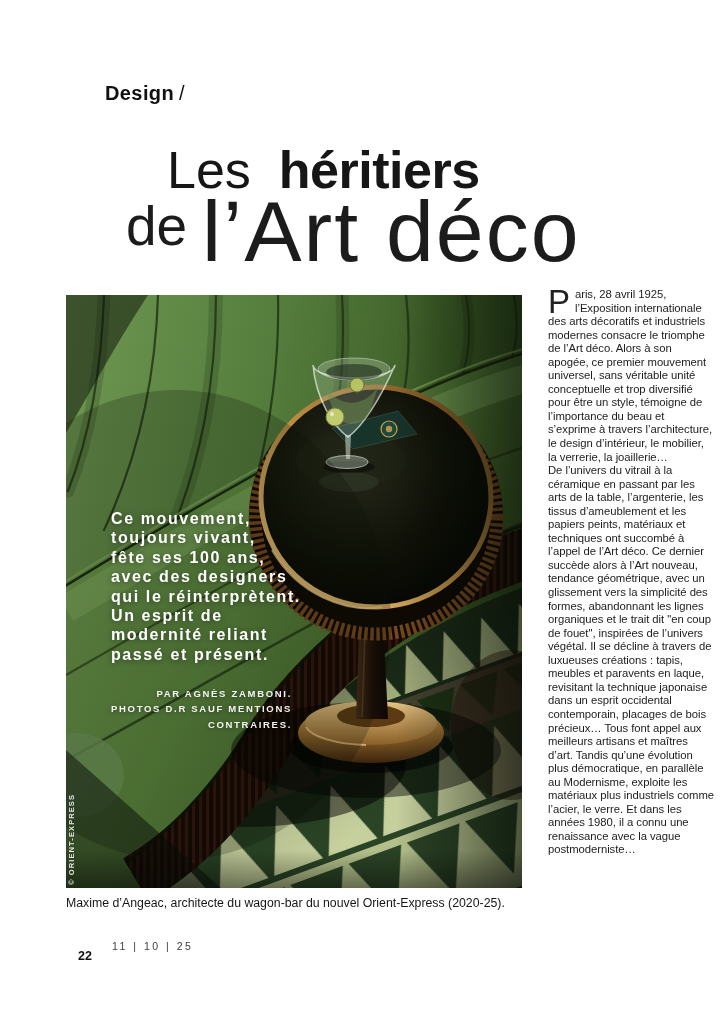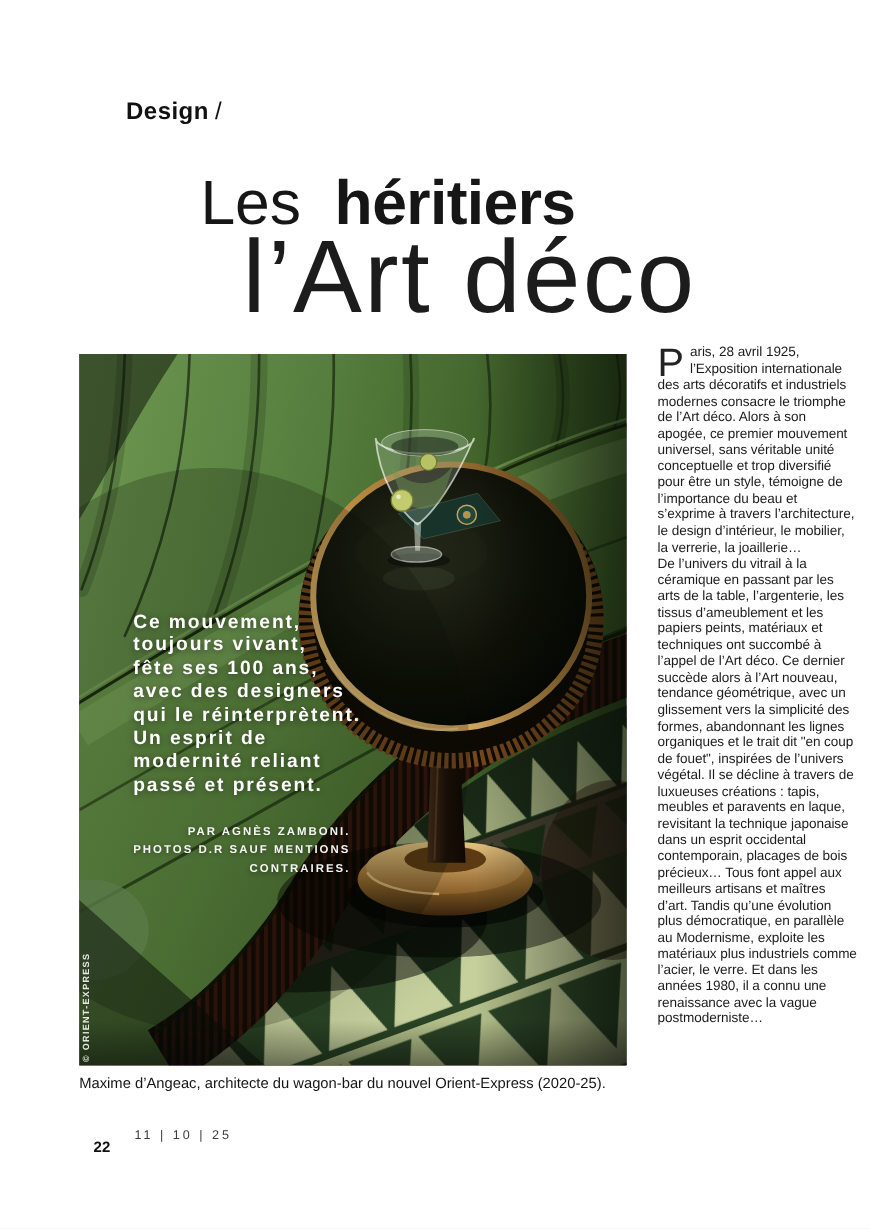--- a/index.html
+++ b/index.html
@@ -50,20 +50,21 @@
 
 <div class="page">
 
   <div class="kicker">
     <span>Design</span><span class="slash">/</span>
   </div>
 
   <h1 class="title-line1">
     <span class="light">Les</span><span class="bold">héritiers</span>
   </h1>
+  <div class="title-line2-small">de</div>
   <div class="title-line2-large">l’Art déco</div>
 
   <figure class="photo">
     <svg width="464" height="593" viewBox="0 0 464 593" aria-hidden="true">
       <defs>
         <linearGradient id="lgBack" x1="0" y1="0" x2="1" y2="0.25">
           <stop offset="0" stop-color="#6f9852"></stop>
             <stop offset="0.45" stop-color="#547c3c"></stop>
           <stop offset="0.8" stop-color="#3c5c26"></stop>
             <stop offset="1" stop-color="#33511f"></stop>

